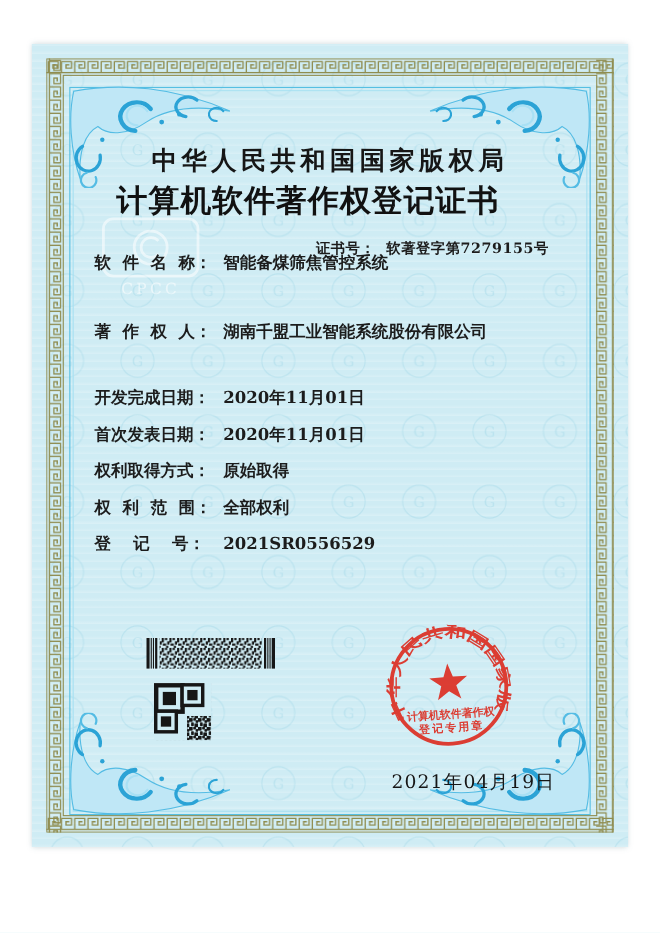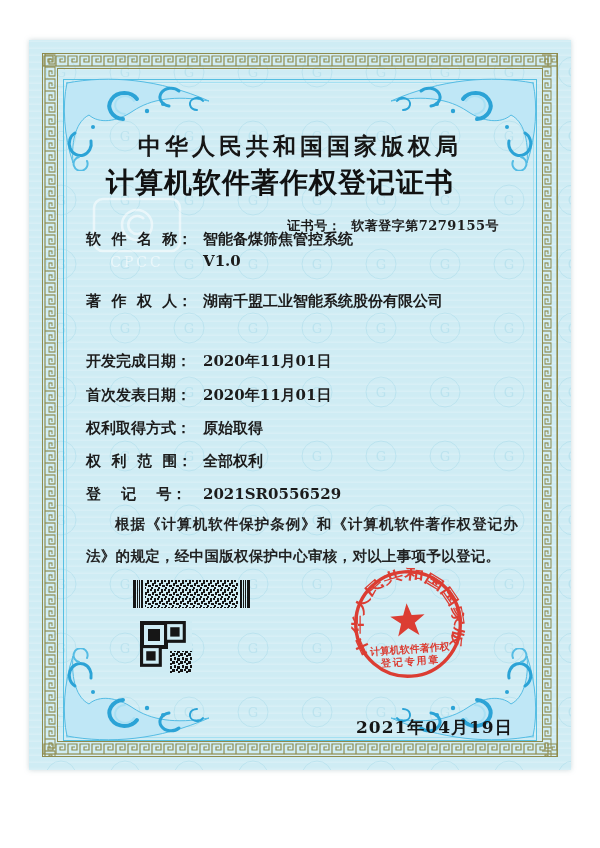--- a/index.html
+++ b/index.html
@@ -63,22 +63,22 @@
   .barcode{position:absolute;left:104px;top:540px;}
   .qrcode{position:absolute;left:111px;top:581px;}
   .serial{position:absolute;left:81px;top:638px;white-space:nowrap;}
   .serial .no-prefix{font-family:"DejaVu Serif","Liberation Serif",serif;font-size:16px;color:#3a3a3a;}
   .serial .no-digits{
     font-family:"DejaVu Sans Mono","Liberation Mono",monospace;
     font-size:15px;letter-spacing:3px;color:#e2544a;margin-left:12px;
   }
   .seal{position:absolute;left:322px;top:527px;width:114px;height:114px;opacity:.92;transform:rotate(-4deg);}
   .issue-date{
-    position:absolute;left:327px;top:676px;
-    font-size:17px;font-weight:700;letter-spacing:1px;color:#161616;white-space:nowrap;
+    position:absolute;left:327px;top:659px;
+    font-size:17px;font-weight:400;letter-spacing:1px;color:#161616;white-space:nowrap;
   }
 </style>
 </head>
 <body>
 
 <svg width="0" height="0" style="position:absolute" aria-hidden="true">
   <defs>
     <g id="flr" fill="none" stroke-linecap="round">
       <path d="M4,6 C46,-2 96,2 146,24 C112,18 88,22 70,34 C54,45 36,47 26,38 C14,44 8,62 10,86 C1,60 -1,28 4,6 Z" fill="#bfe7f6" stroke="#54bce4" stroke-width="1"></path>
       <path d="M74,22 a15,13 0 1 0 -14,20" stroke="#2ba3d6" stroke-width="4"></path>
@@ -150,21 +150,21 @@
   </svg>
 
   <div class="authority">中华人民共和国国家版权局</div>
   <div class="cert-title">计算机软件著作权登记证书</div>
   <div class="cert-no">
     <span class="cn-label">证书号：</span><span>软著登字第7279155号</span>
   </div>
 
   <div class="fields">
     <div class="frow r1">
-      <span class="flabel">软  件  名  称：</span><span class="fvalue"><span>智能备煤筛焦管控系统</span><div class="v2">V1.0</div></span>
+      <span class="flabel">软  件  名  称：</span><span class="fvalue"><span>智能备煤筛焦管控系统</span></span>
     </div>
     <div class="frow r2">
       <span class="flabel">著  作  权  人：</span><span class="fvalue">湖南千盟工业智能系统股份有限公司</span>
     </div>
     <div class="frow r3">
       <span class="flabel">开发完成日期：</span><span class="fvalue">2020年11月01日</span>
     </div>
     <div class="frow r4">
       <span class="flabel">首次发表日期：</span><span class="fvalue">2020年11月01日</span>
     </div>
@@ -172,21 +172,20 @@
       <span class="flabel">权利取得方式：</span><span class="fvalue">原始取得</span>
     </div>
     <div class="frow r6">
       <span class="flabel">权  利  范  围：</span><span class="fvalue">全部权利</span>
     </div>
     <div class="frow r7">
       <span class="flabel">登　 记　 号：</span><span class="fvalue">2021SR0556529</span>
     </div>
   </div>
 
-  <div class="statement">根据《计算机软件保护条例》和《计算机软件著作权登记办法》的规定，经中国版权保护中心审核，对以上事项予以登记。</div>
 
   <svg class="barcode" width="117" height="28">
     <defs>
       <pattern id="bz" width="7" height="9" patternUnits="userSpaceOnUse">
         <rect x="0" y="0" width="2" height="4" fill="#161616"></rect>
         <rect x="3" y="0" width="2" height="2" fill="#161616"></rect>
         <rect x="5" y="3" width="2" height="3" fill="#161616"></rect>
         <rect x="1" y="5" width="3" height="2" fill="#161616"></rect>
         <rect x="4" y="7" width="2" height="2" fill="#161616"></rect>
       </pattern>

